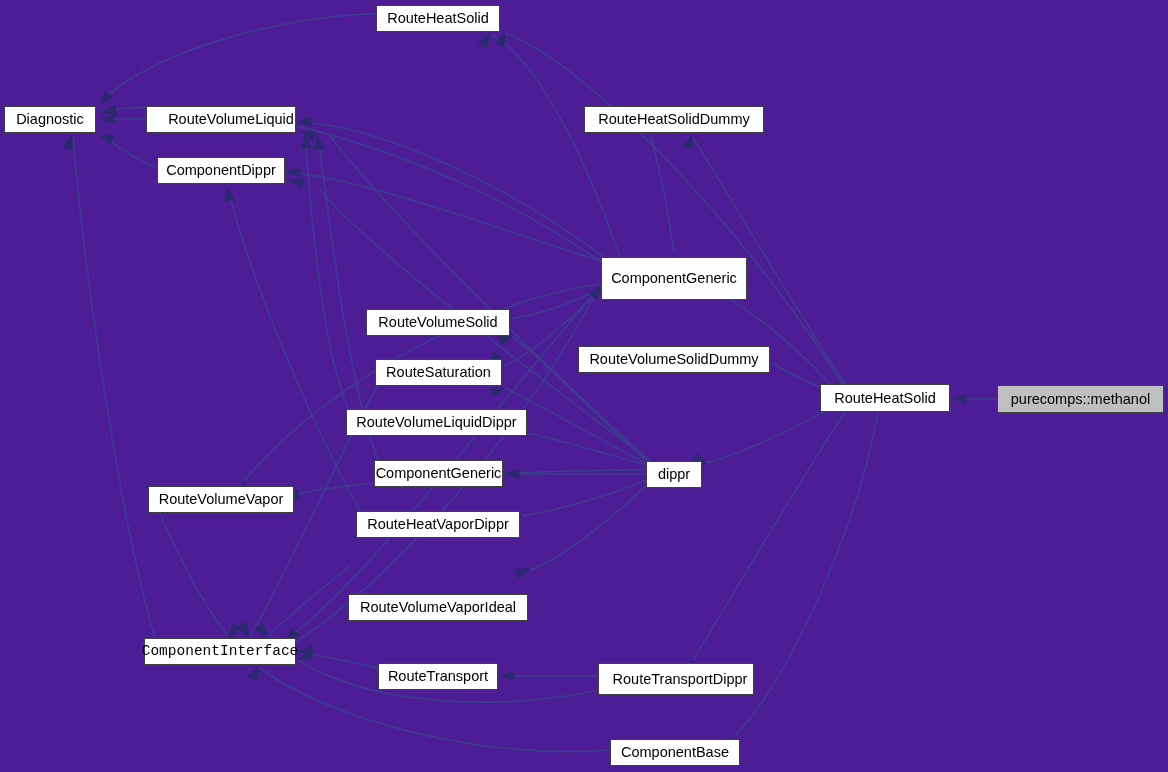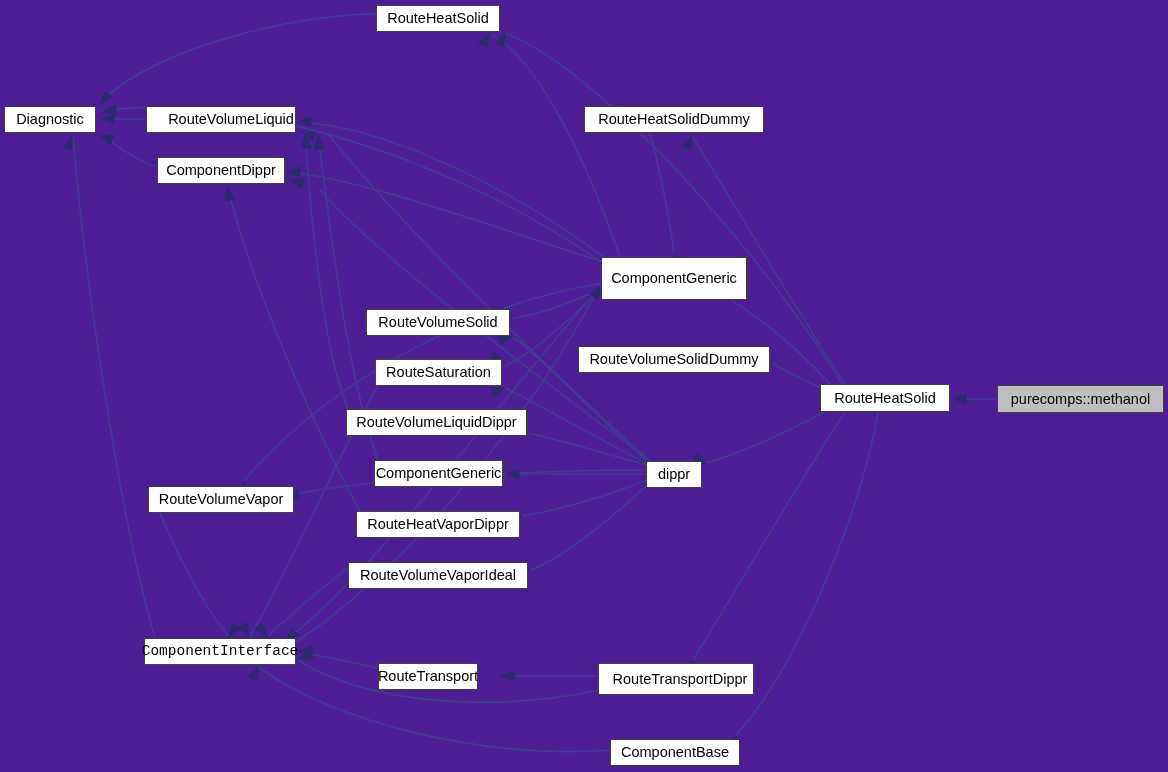--- a/index.html
+++ b/index.html
@@ -191,27 +191,27 @@
       </div>
       <div class="node" style="left: 646px; top: 461px; width: 56px; height: 27px;">
         <span class="node-label">dippr</span>
       </div>
       <div class="node" style="left: 148px; top: 486px; width: 146px; height: 27px;">
         <span class="node-label">RouteVolumeVapor</span>
       </div>
       <div class="node" style="left: 356px; top: 511px; width: 164px; height: 27px;">
         <span class="node-label">RouteHeatVaporDippr</span>
       </div>
-      <div class="node" style="left: 348px; top: 562px; width: 180px; height: 27px; text-align: right;">
+      <div class="node" style="left: 348px; top: 594px; width: 180px; height: 27px; text-align: right;">
         <span class="node-label">RouteVolumeVaporIdeal</span>
       </div>
       <div class="node" style="left: 144px; top: 638px; width: 152px; height: 27px; font-family: Liberation Mono, monospace;">
         <span class="node-label">ComponentInterface</span>
       </div>
-      <div class="node" style="left: 378px; top: 663px; width: 100px; height: 27px;">
+      <div class="node" style="left: 378px; top: 663px; width: 120px; height: 27px;">
         <span class="node-label">RouteTransport</span>
       </div>
       <div class="node" style="left: 598px; top: 663px; width: 156px; height: 32px; padding-left: 8px;">
         <span class="node-label">RouteTransportDippr</span>
       </div>
       <div class="node" style="left: 610px; top: 739px; width: 130px; height: 27px;">
         <span class="node-label">ComponentBase</span>
       </div>
     </div>
 </div>

